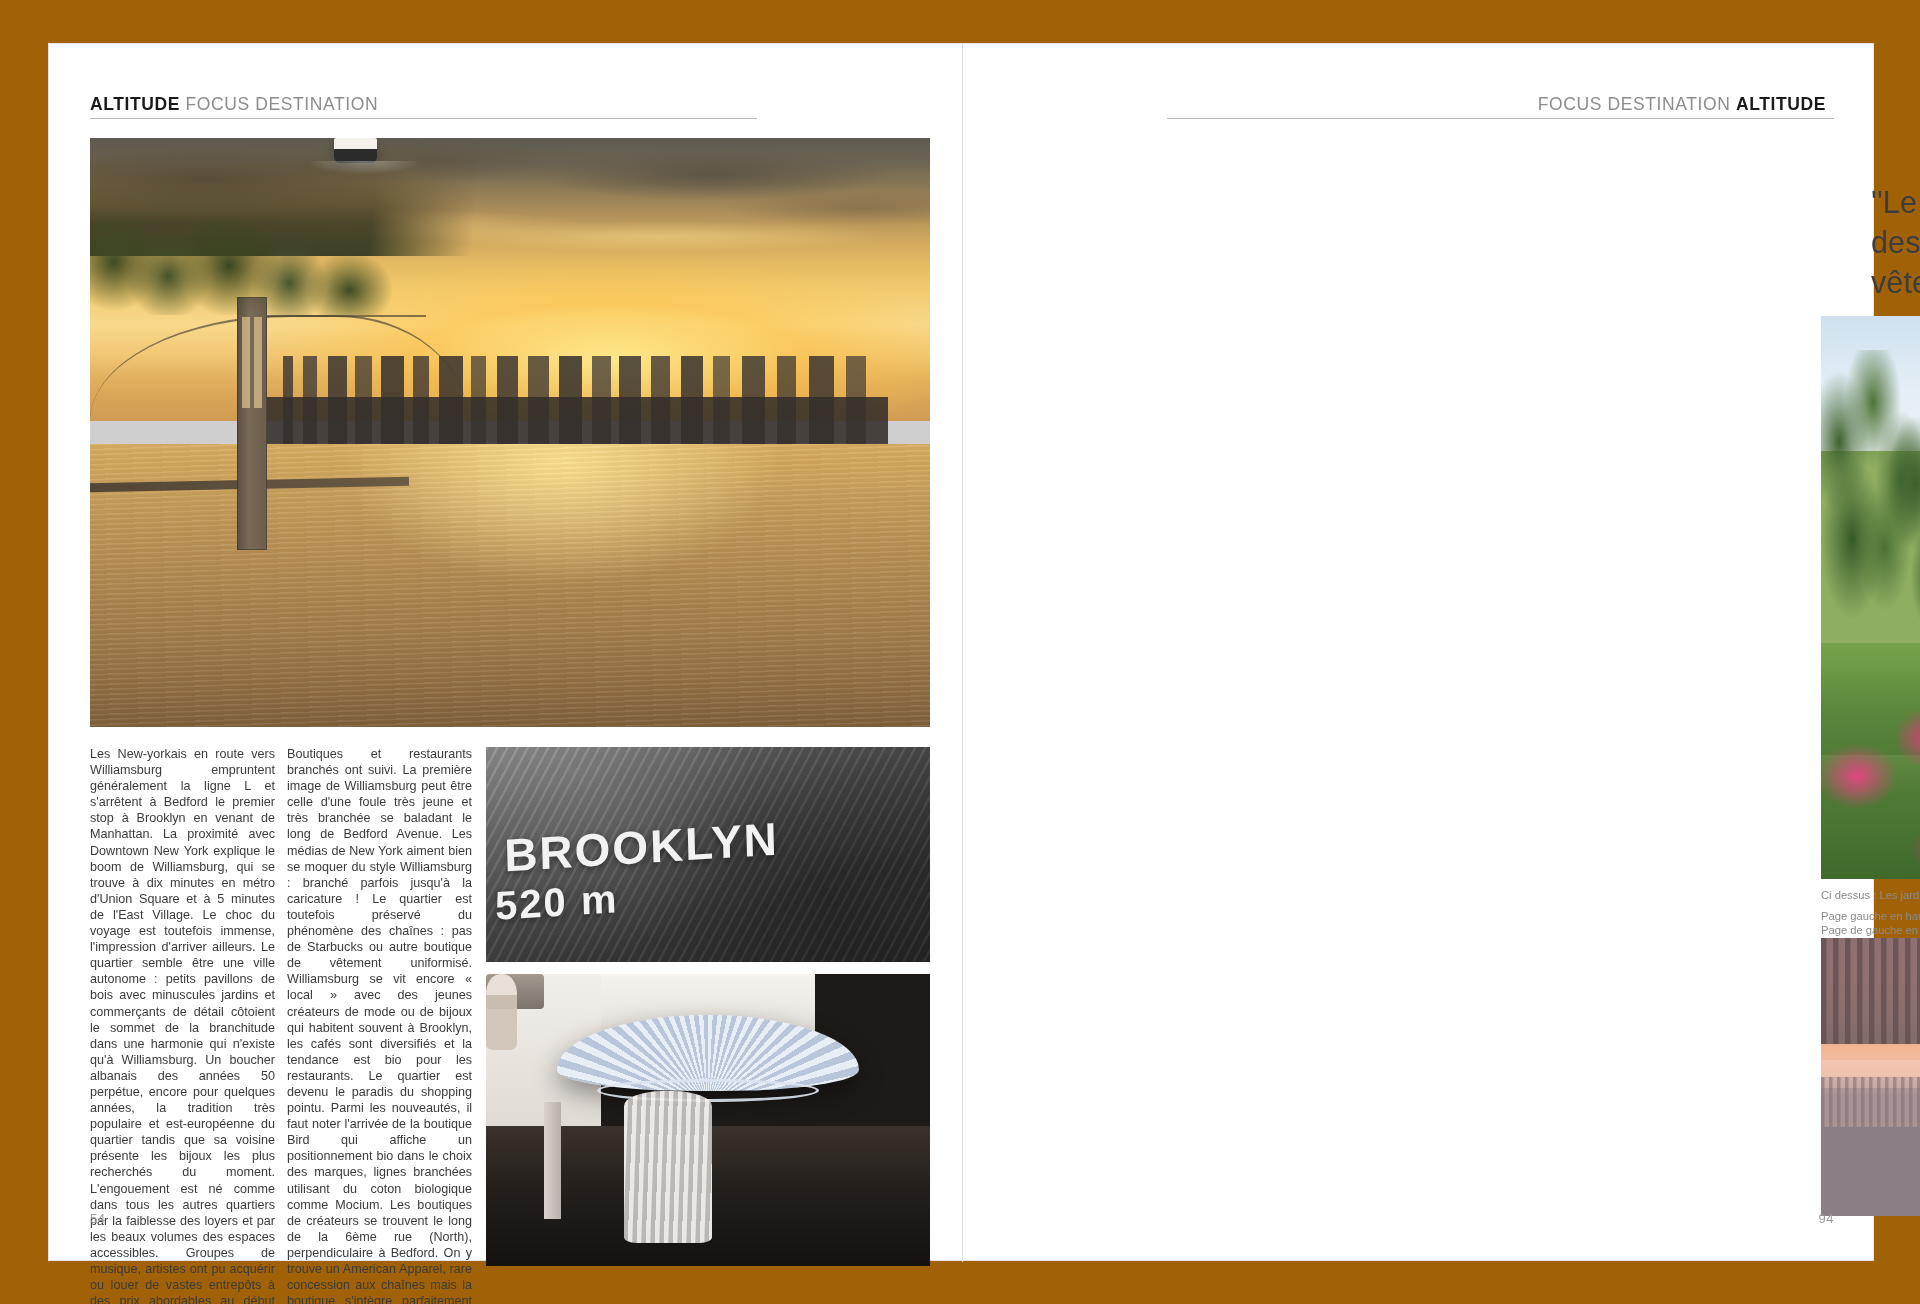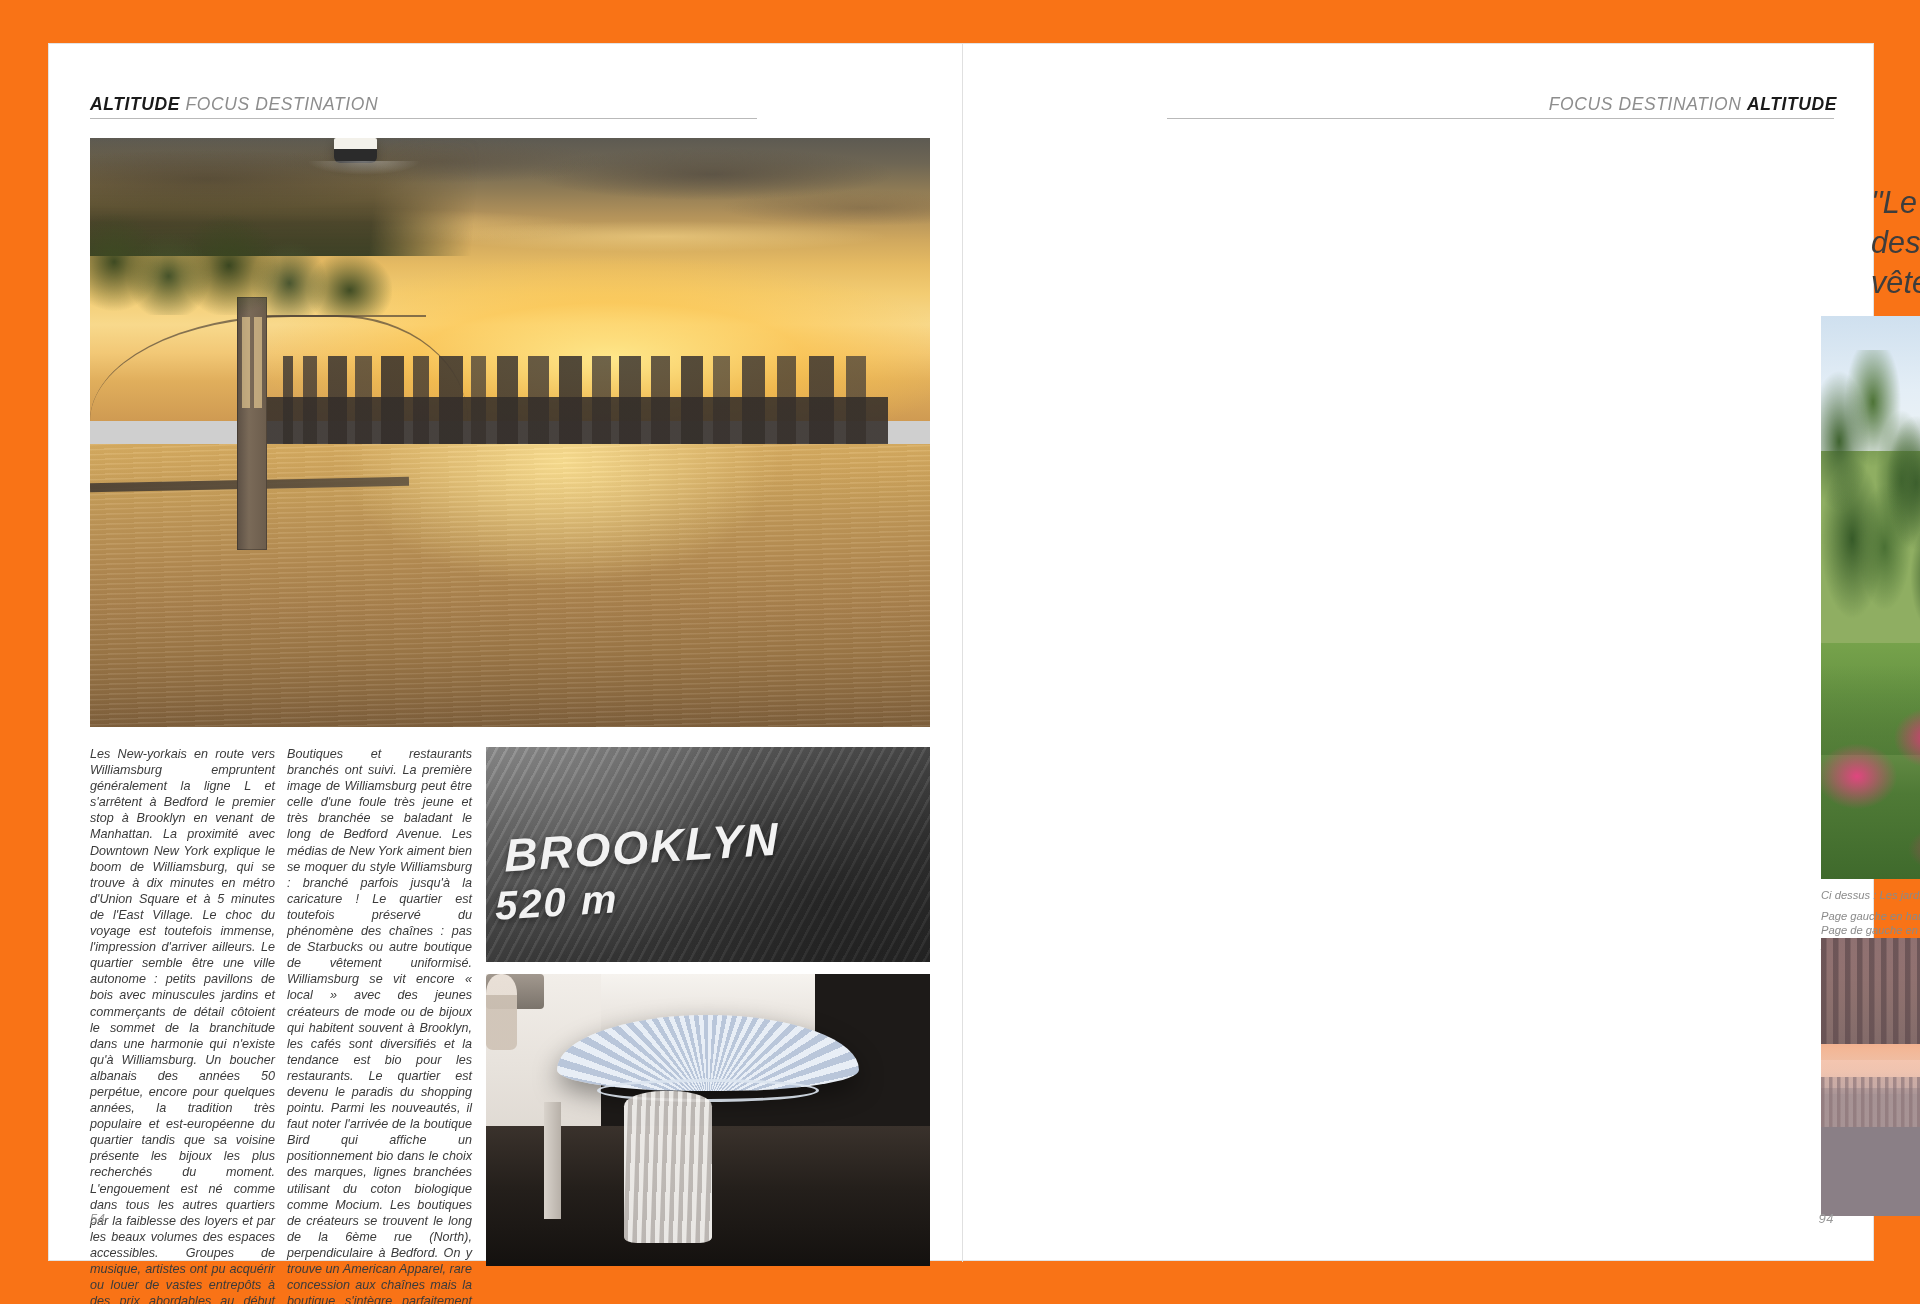--- a/index.html
+++ b/index.html
@@ -10,22 +10,21 @@
     height: 1304px;
     background: #ffffff;
     font-family: "Liberation Sans", sans-serif;
     overflow: hidden;
   }
 
   
   .canvas {
     position: absolute;
     inset: 0;
-    background: #f97316;
-    font-style: italic;
+    background: #a16207;
   }
   .spread {
     position: absolute;
     left: 48px;
     top: 43px;
     width: 1826px;
     height: 1218px;
     background: #ffffff;
     border: 1px solid #e3e3e3;
     box-shadow: 0 0 0 0 rgba(0,0,0,0);
@@ -51,21 +50,21 @@
   .runhead {
     position: absolute;
     font-size: 17.5px;
     letter-spacing: 0.6px;
     color: #8d8d8d;
     white-space: nowrap;
     line-height: 1;
   }
   .runhead b { color: #1a1a1a; font-weight: 700; }
   .runhead-left  { left: 41px;  top: 52px; }
-  .runhead-right { right: 38px; top: 52px; text-align: right; }
+  .runhead-right { right: 49px; top: 52px; text-align: right; }
 
   .rule {
     position: absolute;
     height: 1px;
     background: #b9b9b9;
   }
   .rule-left  { left: 41px;  top: 74px; width: 667px; }
   .rule-right { right: 41px; top: 74px; width: 667px; }
 
   

